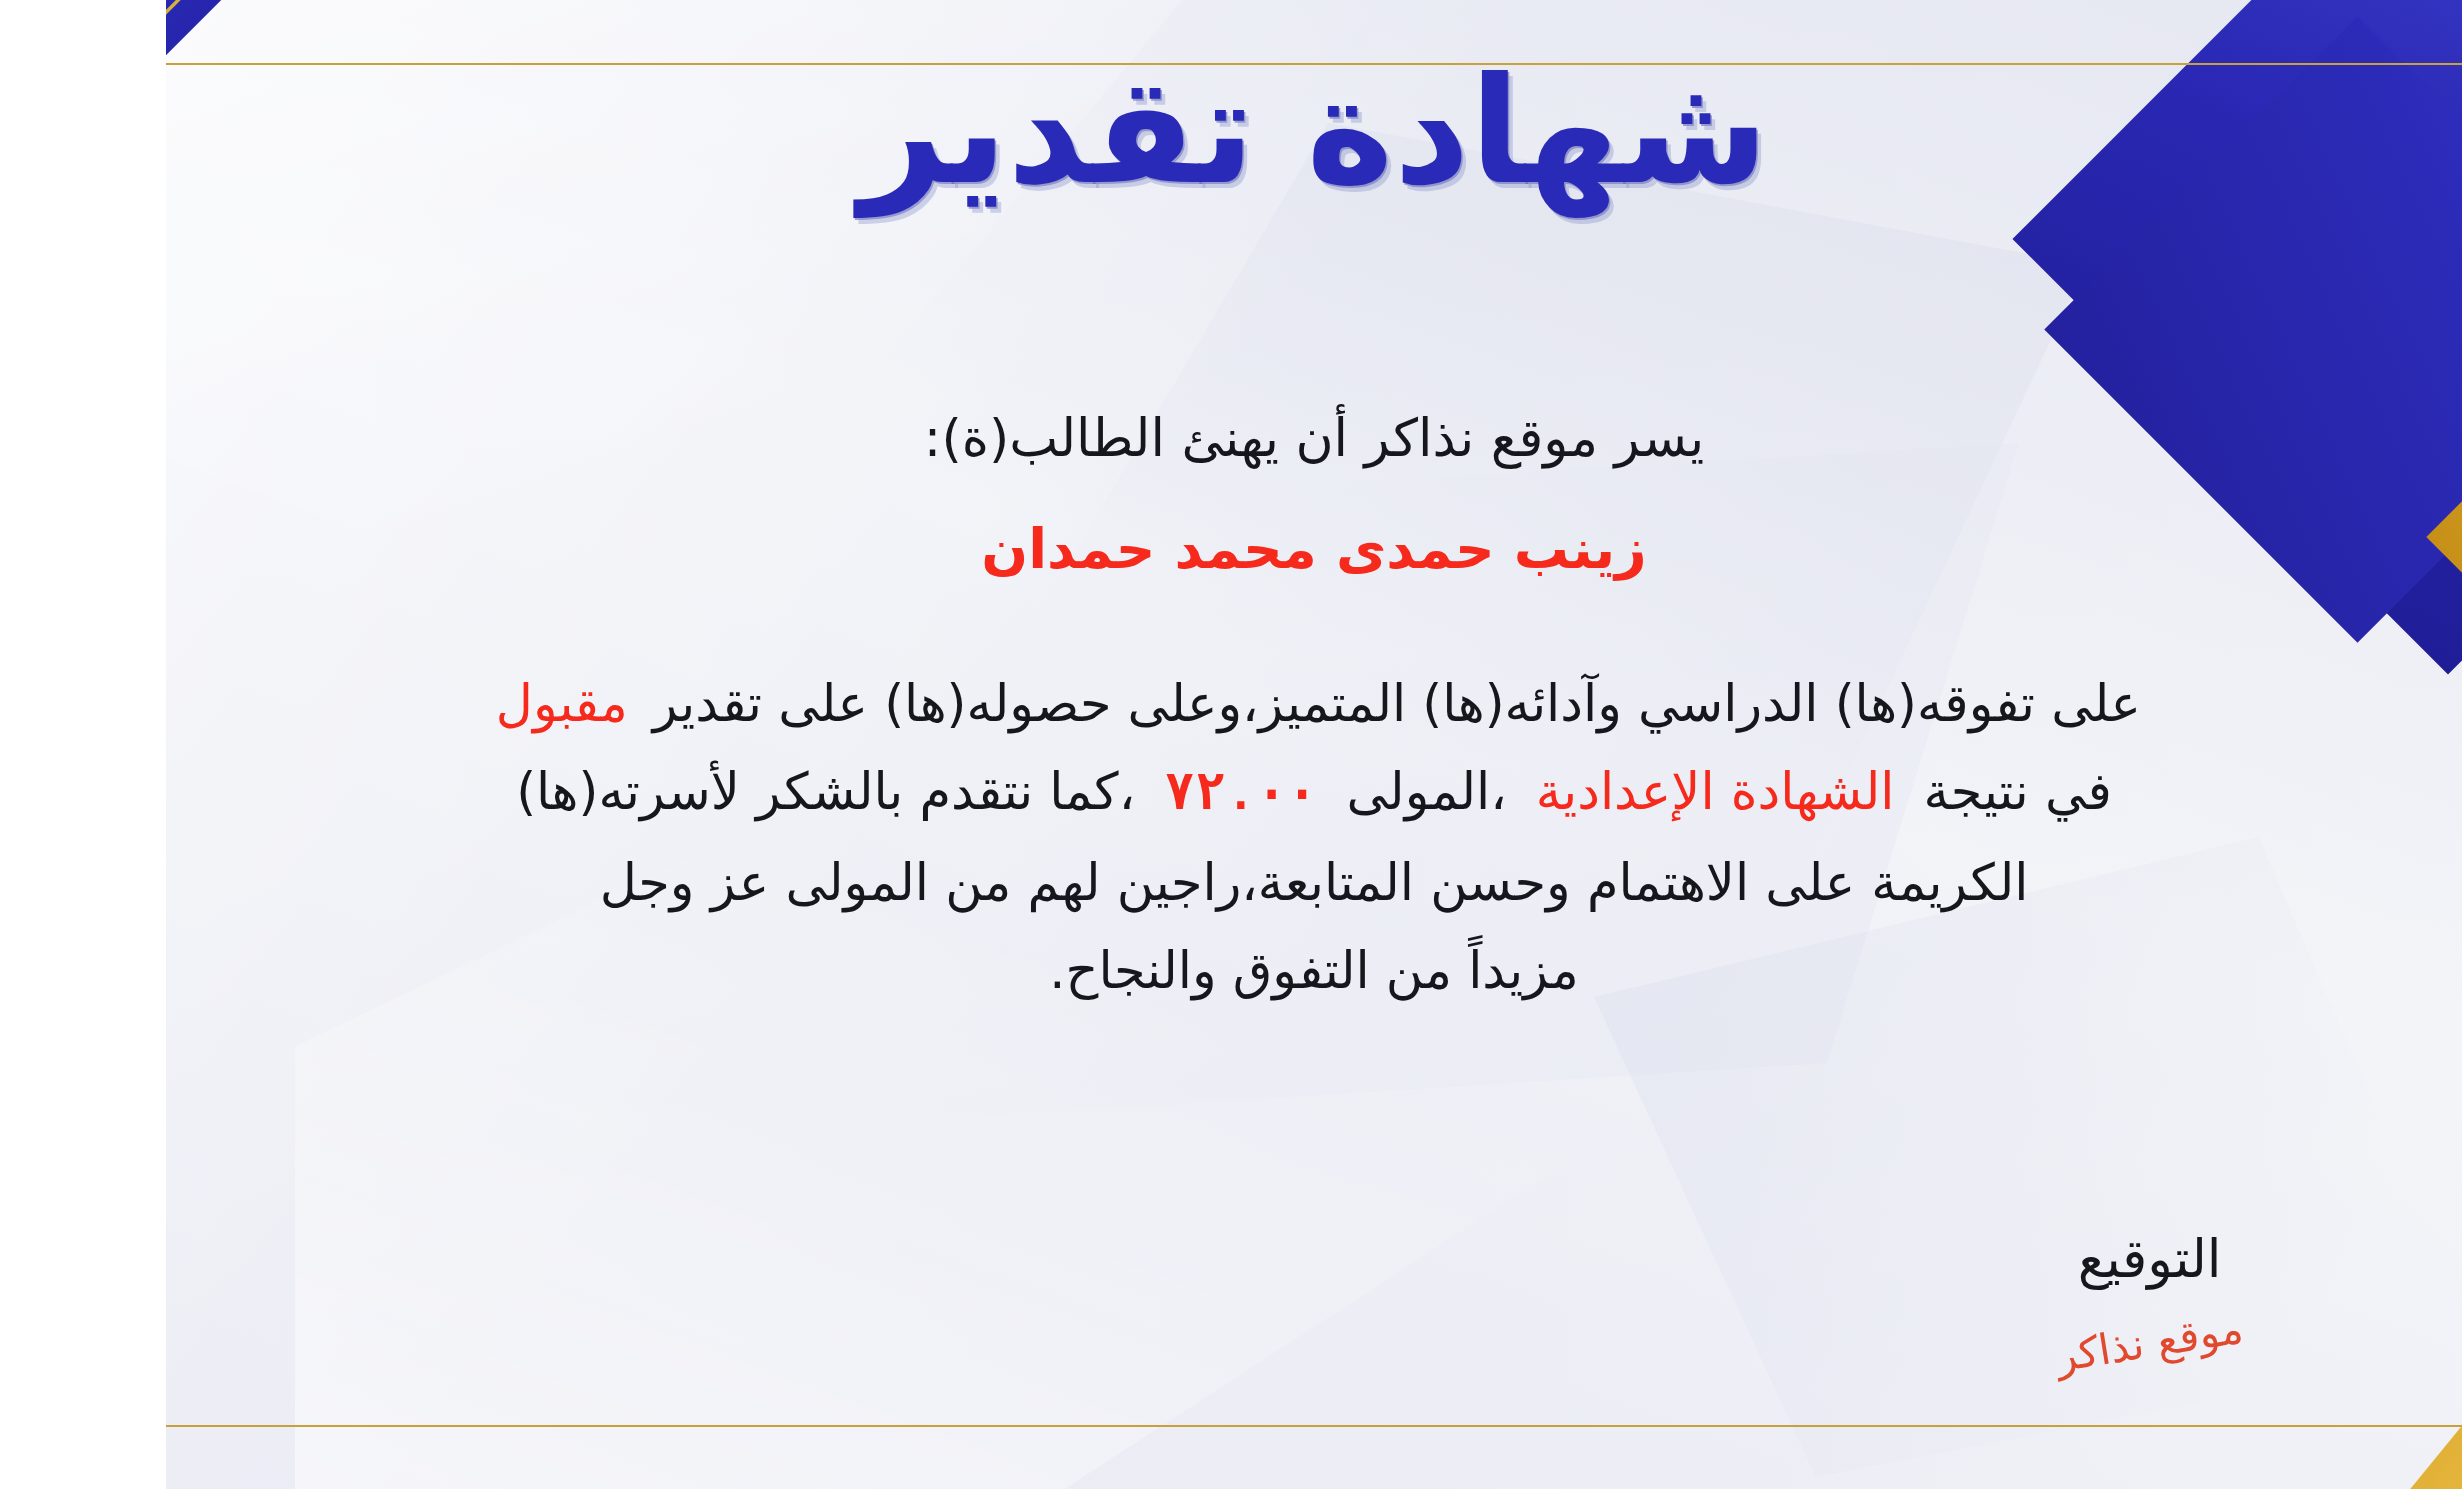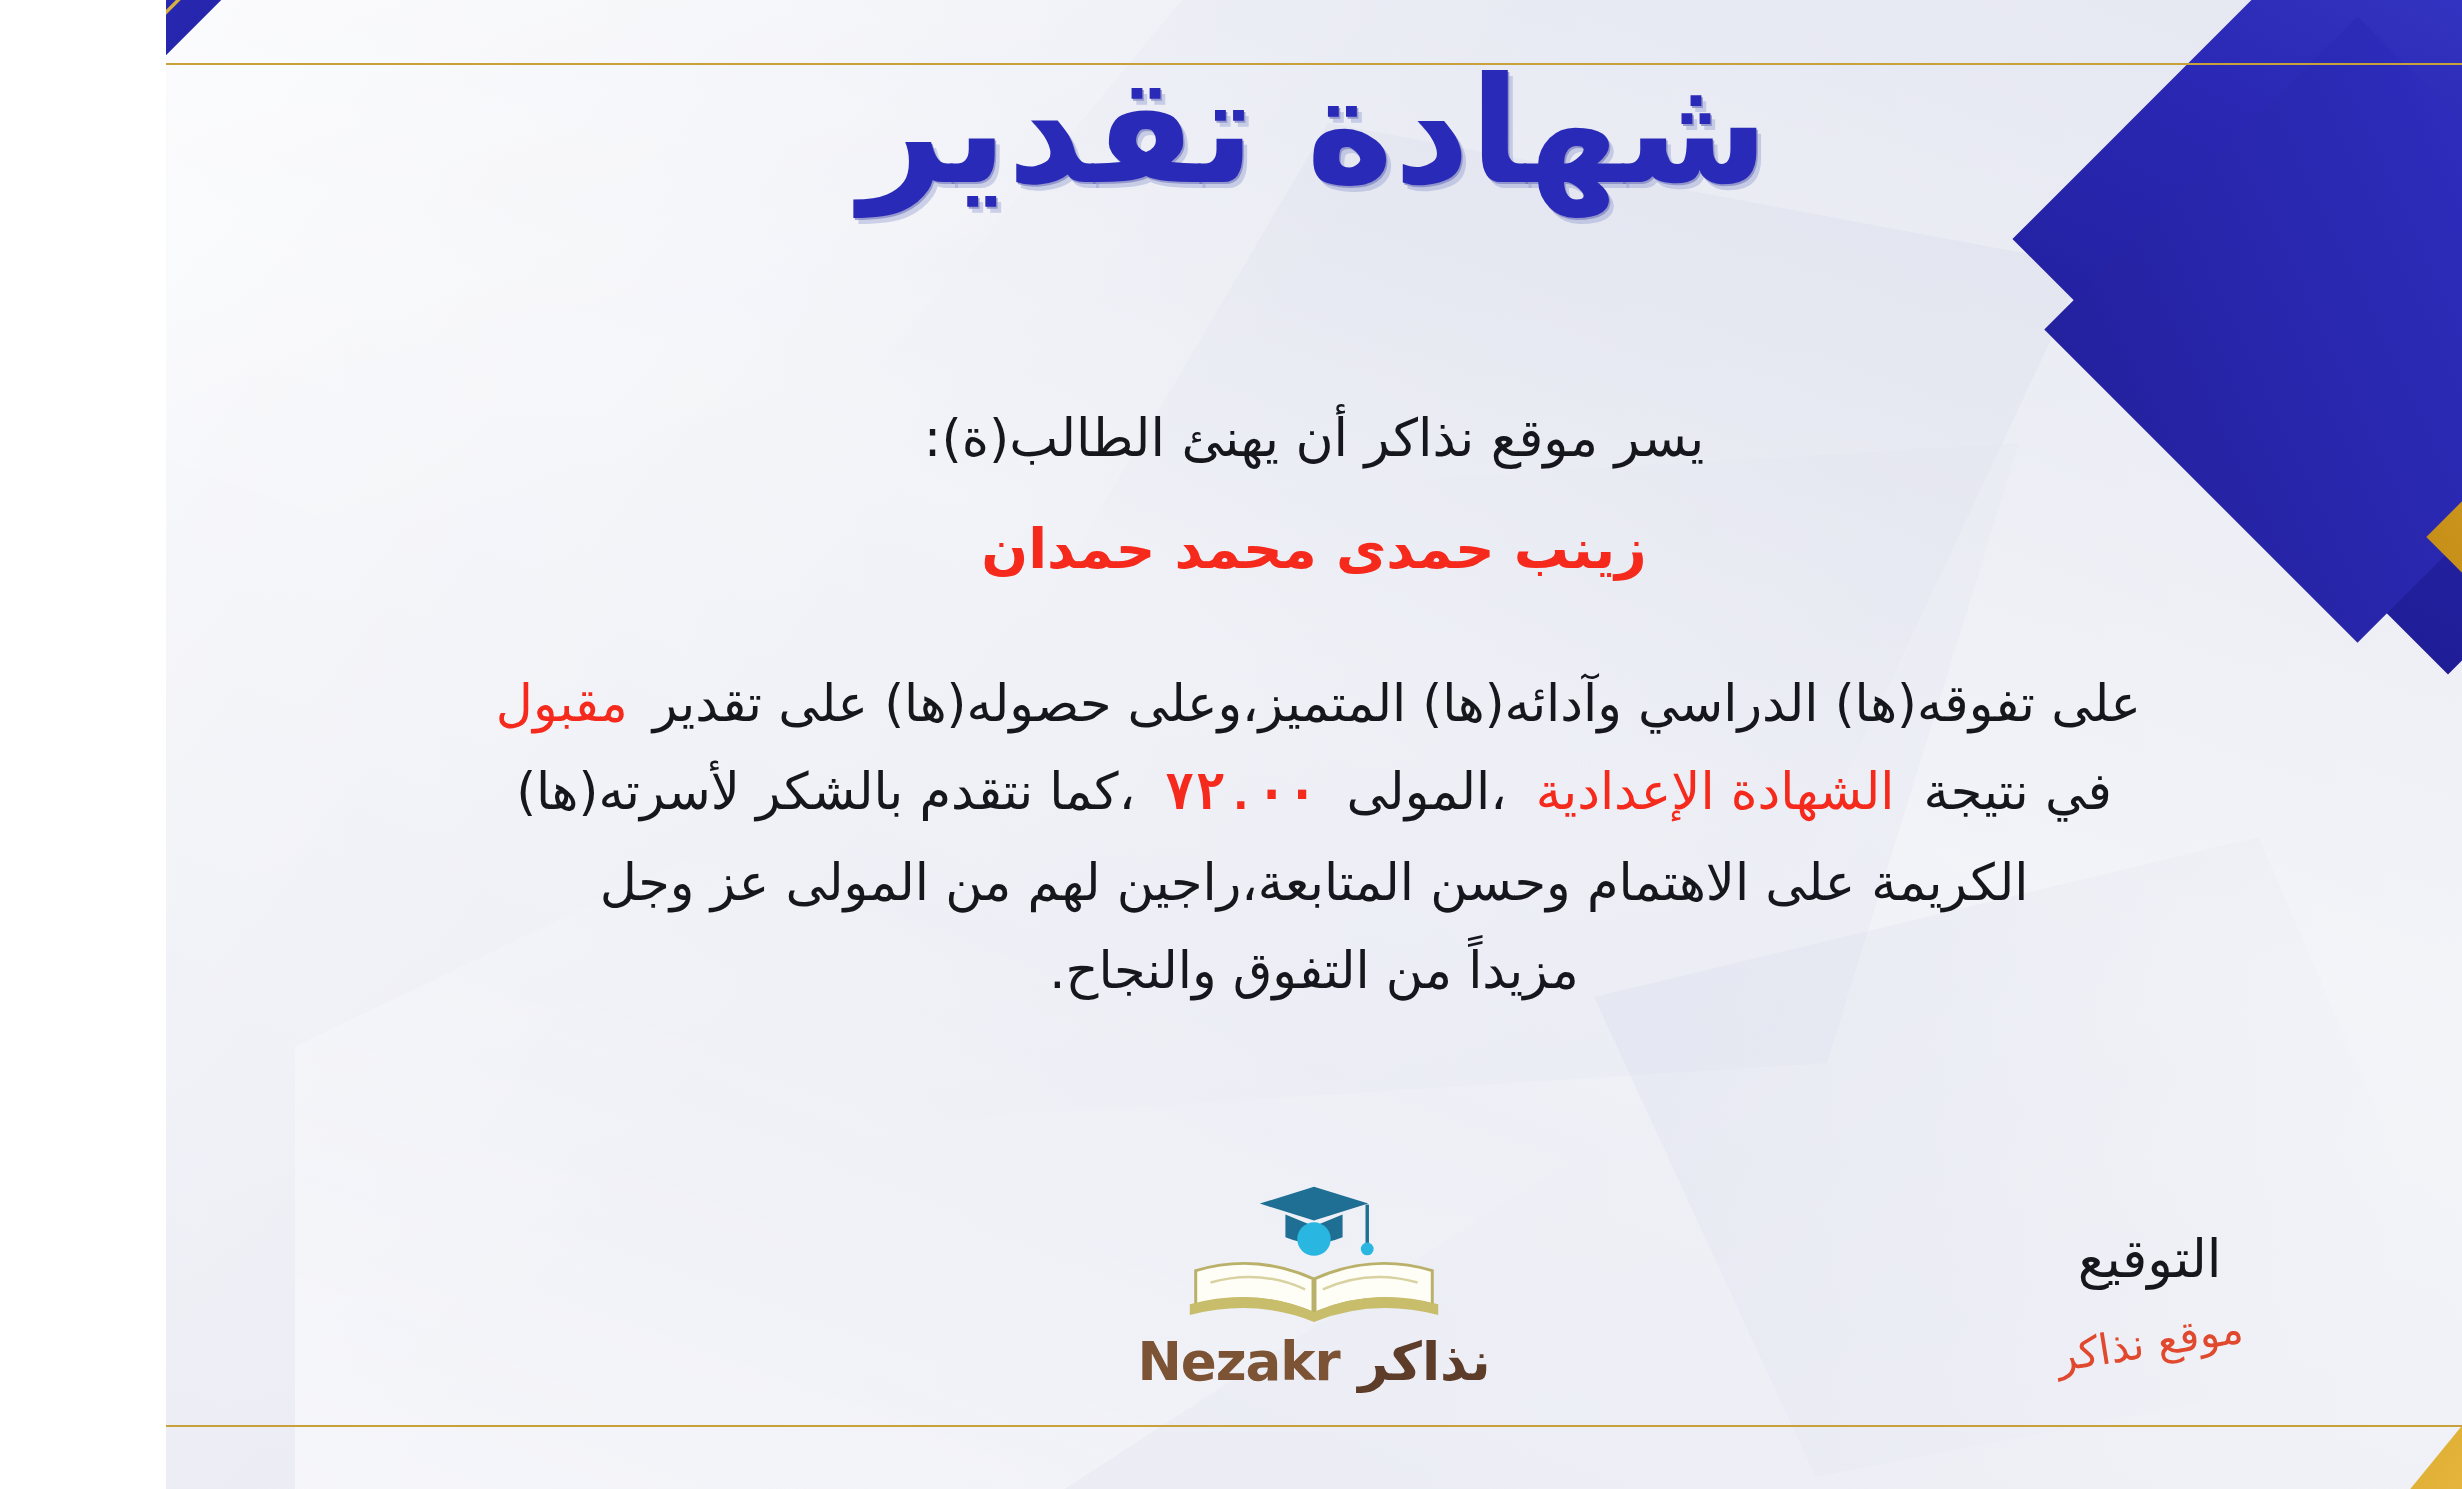--- a/index.html
+++ b/index.html
@@ -302,38 +302,15 @@
     </span>
     <span class="l">الكريمة على الاهتمام وحسن المتابعة،راجين لهم من المولى عز وجل</span>
     <span class="l">مزيداً من التفوق والنجاح.</span>
   </div>
 
   <div class="signature">
     <div class="sig-label">التوقيع</div>
     <div class="sig-script">موقع نذاكر</div>
   </div>
 
-  <div class="logo">
-    <svg width="276" height="163" viewBox="0 0 560 330" aria-hidden="true">
-
-      <path d="M170 78 L280 44 L390 78 L280 112 Z" fill="#1f6f94"></path>
-      <path d="M222 100 L222 146 Q280 170 338 146 L338 100 L280 124 Z" fill="#1f6f94"></path>
-      <path d="M388 80 L388 160" stroke="#1f6f94" stroke-width="7"></path>
-      <circle cx="388" cy="170" r="13" fill="#29b6e0"></circle>
-
-      <circle cx="280" cy="150" r="34" fill="#29b6e0"></circle>
-      <path d="M232 262 Q280 196 328 262 Z" fill="#29b6e0"></path>
-
-      <path d="M40 214 Q160 178 278 230 L278 300 Q160 250 40 286 Z" fill="#fefdf6" stroke="#b9b06a" stroke-width="6"></path>
-      <path d="M520 214 Q400 178 282 230 L282 300 Q400 250 520 286 Z" fill="#fefdf6" stroke="#b9b06a" stroke-width="6"></path>
-      <path d="M70 238 Q170 210 262 252" stroke="#d8d2a0" stroke-width="5" fill="none"></path>
-      <path d="M490 238 Q390 210 298 252" stroke="#d8d2a0" stroke-width="5" fill="none"></path>
-
-      <path d="M28 282 Q160 246 280 298 Q400 246 532 282 L532 304 Q400 270 280 318 Q160 270 28 304 Z" fill="#c8bd6a"></path>
-    </svg>
-    <div class="logo-text">
-      <span class="ar">نذاكر</span>
-      <span class="lat">Nezakr</span>
-    </div>
-  </div>
 
 </div>
 
 
 </body></html>

